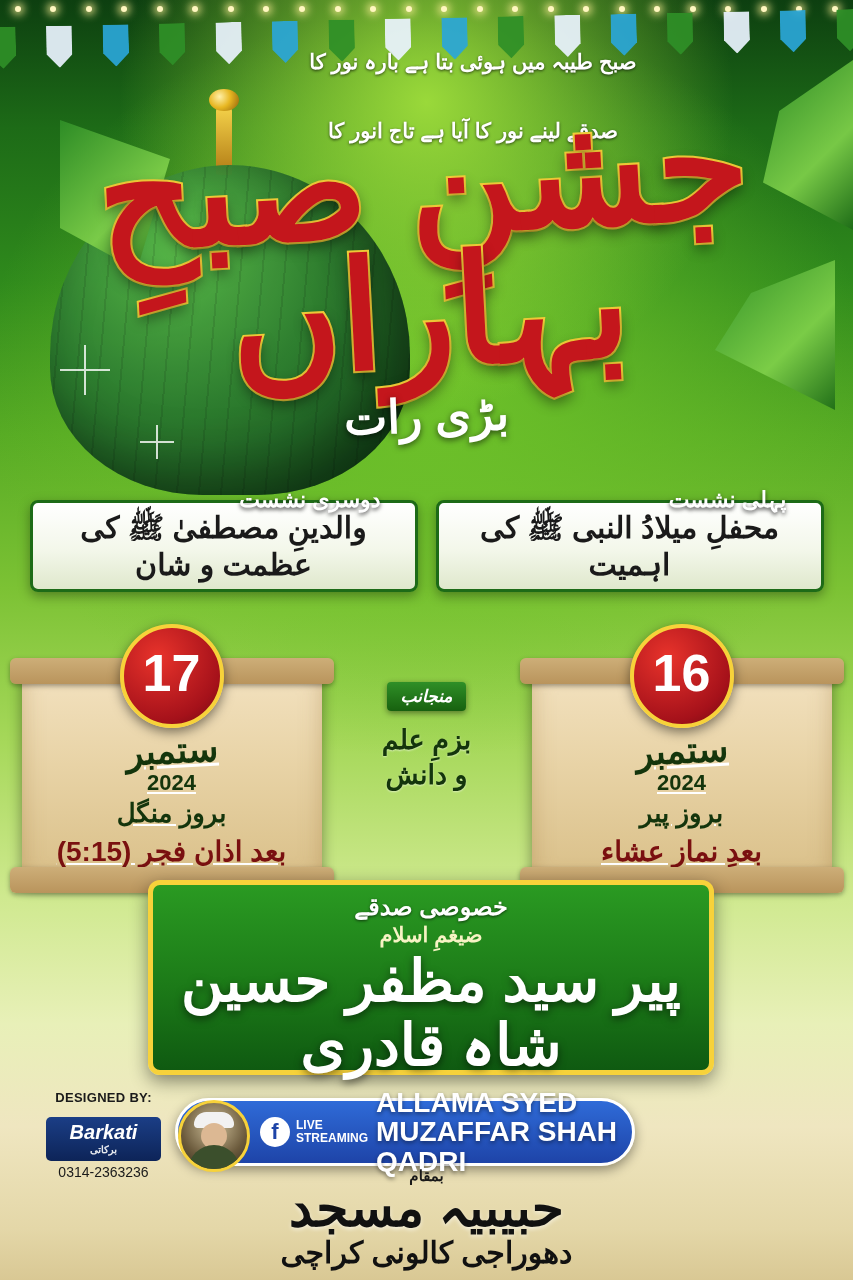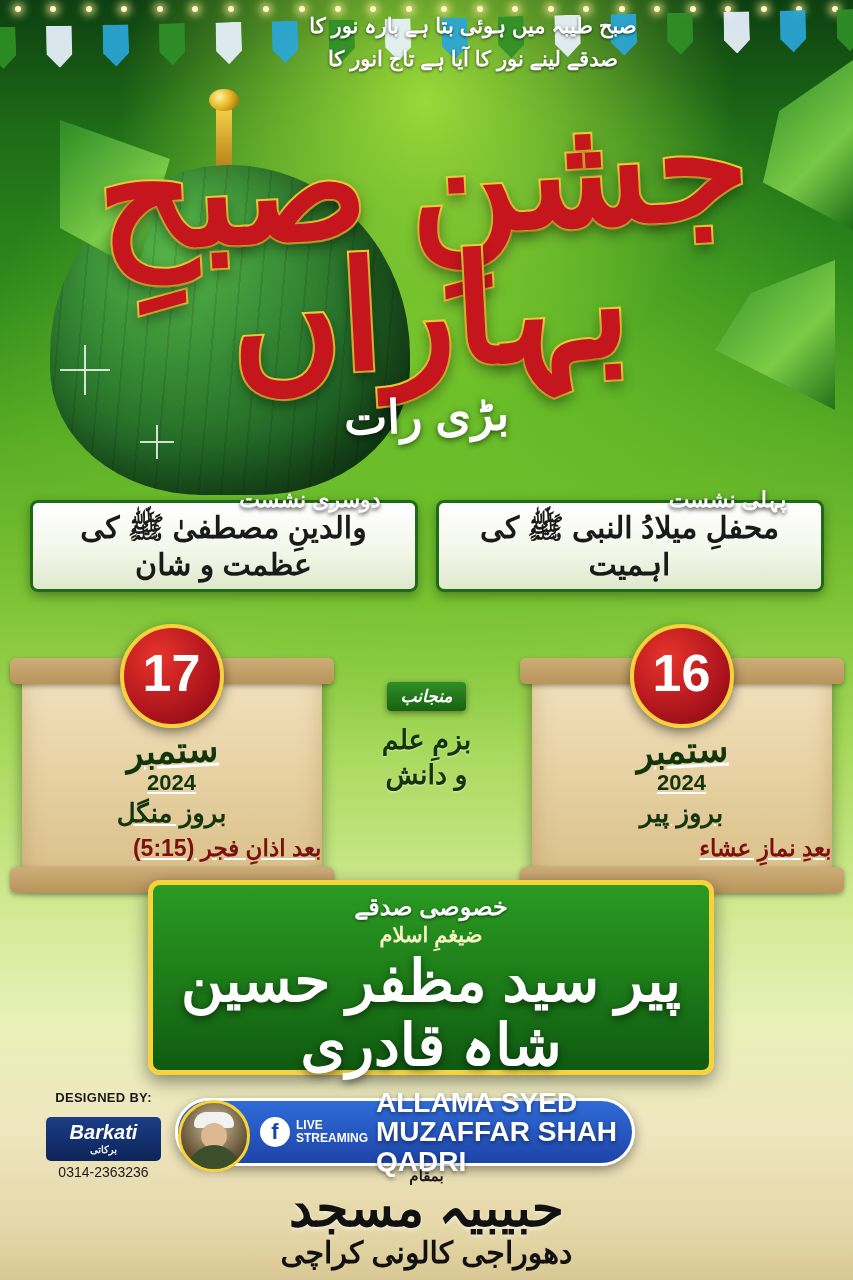--- a/index.html
+++ b/index.html
@@ -126,21 +126,21 @@
     right: 120px;
     width: 520px;
     text-align: center;
     direction: rtl;
     line-height: 1.55;
     font-size: 21px;
     font-weight: bold;
     color: #ffffff;
     text-shadow: 0 1px 3px rgba(0,0,0,.65);
   }
-  .couplet div { white-space: nowrap; }
+  .couplet div { white-space: nowrap; margin-top: 36px; }
 
   
   .title-wrap {
     position: absolute;
     top: 115px;
     left: 0;
     width: 853px;
     text-align: center;
     direction: rtl;
   }
@@ -272,25 +272,24 @@
     color: #14350c;
     margin-top: -2px;
   }
   .scroll .weekday {
     font-size: 26px;
     font-weight: bold;
     color: #14350c;
     margin-top: 2px;
   }
   .scroll .time {
-    font-size: 23px;
+    font-size: 28px;
     font-weight: bold;
     color: #7a1010;
     margin-top: 6px;
-    text-align: right;
   }
   .middle-tag {
     position: relative;
     width: 150px;
     margin-top: 52px;
     text-align: center;
     direction: rtl;
   }
   .ribbon {
     display: inline-block;

